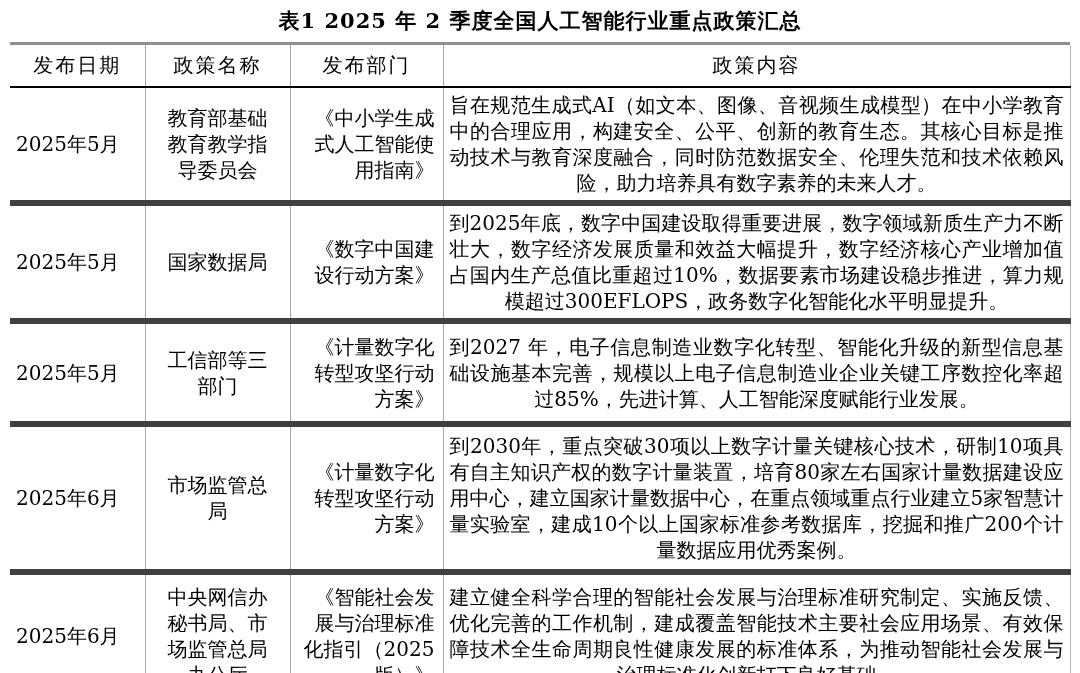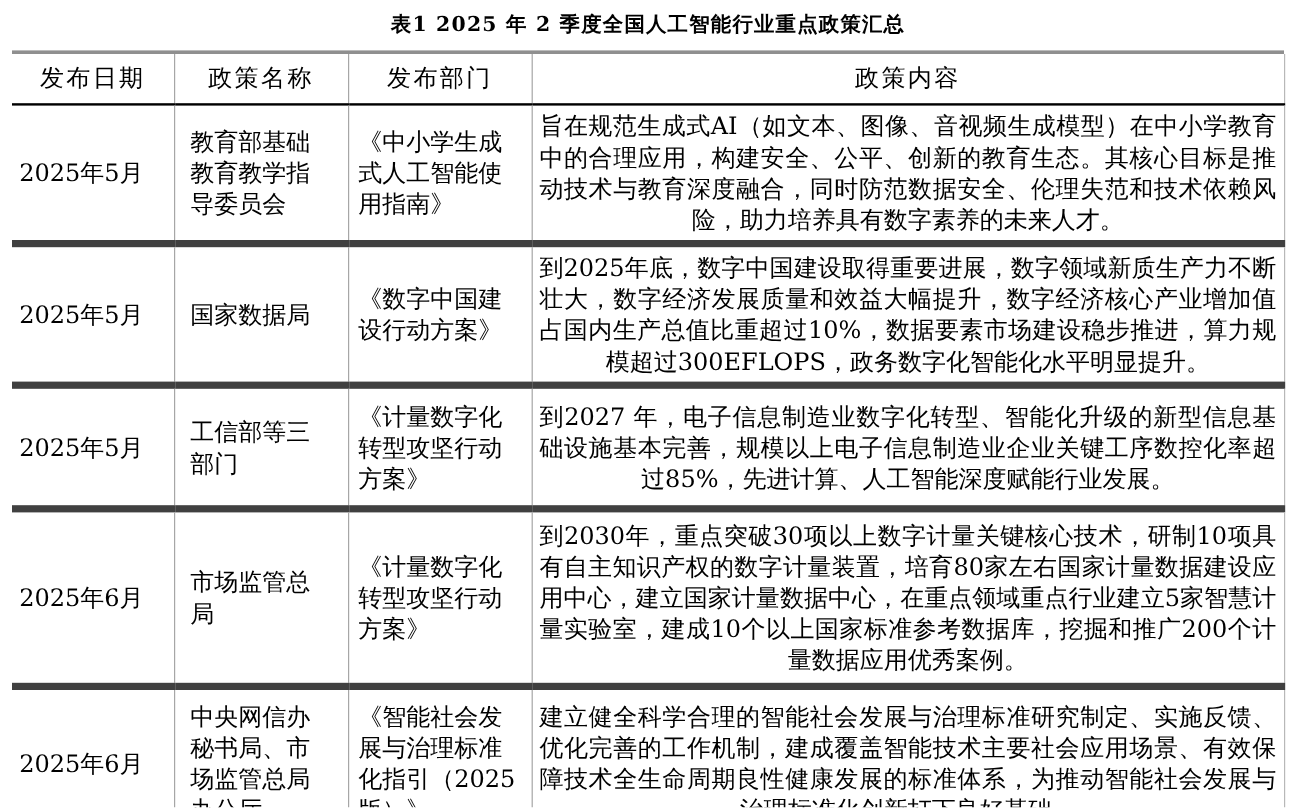--- a/index.html
+++ b/index.html
@@ -12,21 +12,21 @@
   .page {
     position: relative;
     width: 1080px;
     height: 673px;
     background: #ffffff;
     overflow: hidden;
   }
   .page-title {
     text-align: center;
     font-weight: bold;
-    font-size: 17px;
+    font-size: 21px;
     line-height: 30px;
     padding-top: 6px;
     margin: 0 0 6px 0;
     letter-spacing: 1px;
   }
   .table-wrap {
     margin: 0 10px;
     width: 1060px;
     border-top: 3px solid #8f8f8f;
     border-bottom: 5px double #000000;
@@ -60,25 +60,25 @@
   }
   table.policy-table td {
     vertical-align: middle;
     line-height: 26px;
   }
   td.c-date {
     text-align: left;
     padding: 0 6px;
   }
   td.c-name {
-    text-align: left;
+    text-align: center;
     padding: 4px 13px;
   }
   td.c-dept {
-    text-align: left;
+    text-align: right;
     padding: 0 8px;
   }
   td.c-content {
     text-align: justify;
     text-align-last: center;
     padding: 4px 6px;
     line-height: 25px;
   }
   tr.r1 td { height: 102px; }
   tr.r2 td { height: 104px; }

